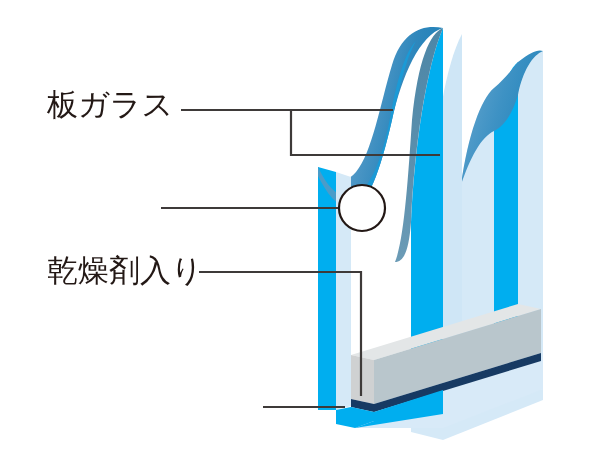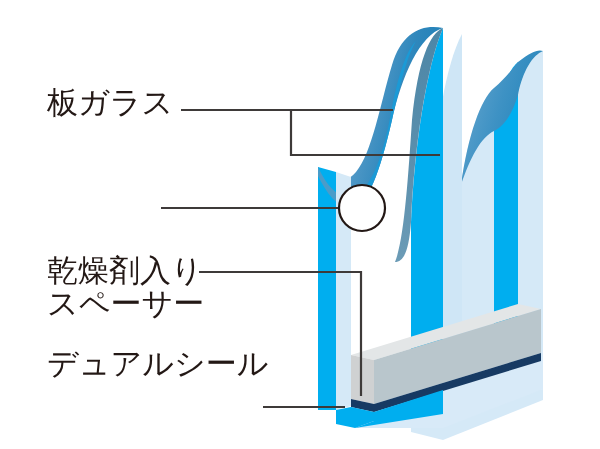--- a/index.html
+++ b/index.html
@@ -2,21 +2,21 @@
 <html><head>
 <meta charset="utf-8">
 <style>
   html,body{margin:0;padding:0;background:#ffffff;}
   body{width:600px;height:449px;overflow:hidden;
        font-family:"Liberation Sans","DejaVu Sans",sans-serif;}
   #stage{position:relative;width:600px;height:449px;background:#fff;}
   #diagram{position:absolute;left:0;top:0;width:600px;height:449px;}
   .lbl{position:absolute;color:#231815;font-size:31px;line-height:33px;
        letter-spacing:0px;white-space:nowrap;font-family:"DejaVu Sans",sans-serif;}
-  #lbl-glass{left:47px;top:88px;font-family:Liberation Mono, monospace;}
+  #lbl-glass{left:47px;top:88px;}
   #lbl-cavity{left:47px;top:191px;}
   #lbl-spacer{left:47px;top:254px;}
   #lbl-seal{left:47px;top:347px;}
   .lbl-line2{display:block;}
 </style>
 </head>
 <body>
 
 <div id="stage">
 
@@ -151,20 +151,18 @@
     <circle cx="362" cy="208" r="23" fill="#ffffff" stroke="#231815" stroke-width="2.2"></circle>
   </svg>
 
   <div class="lbl" id="lbl-glass">
     <span>板ガラス</span>
   </div>
 
 
   <div class="lbl" id="lbl-spacer">
     <span>乾燥剤入り</span>
-    <span class="lbl-line2">スペーサー</span>
   </div>
 
   <div class="lbl" id="lbl-seal">
-    <span class="lbl-line2">デュアルシール</span>
   </div>
 
 </div>
 
 </body></html>

